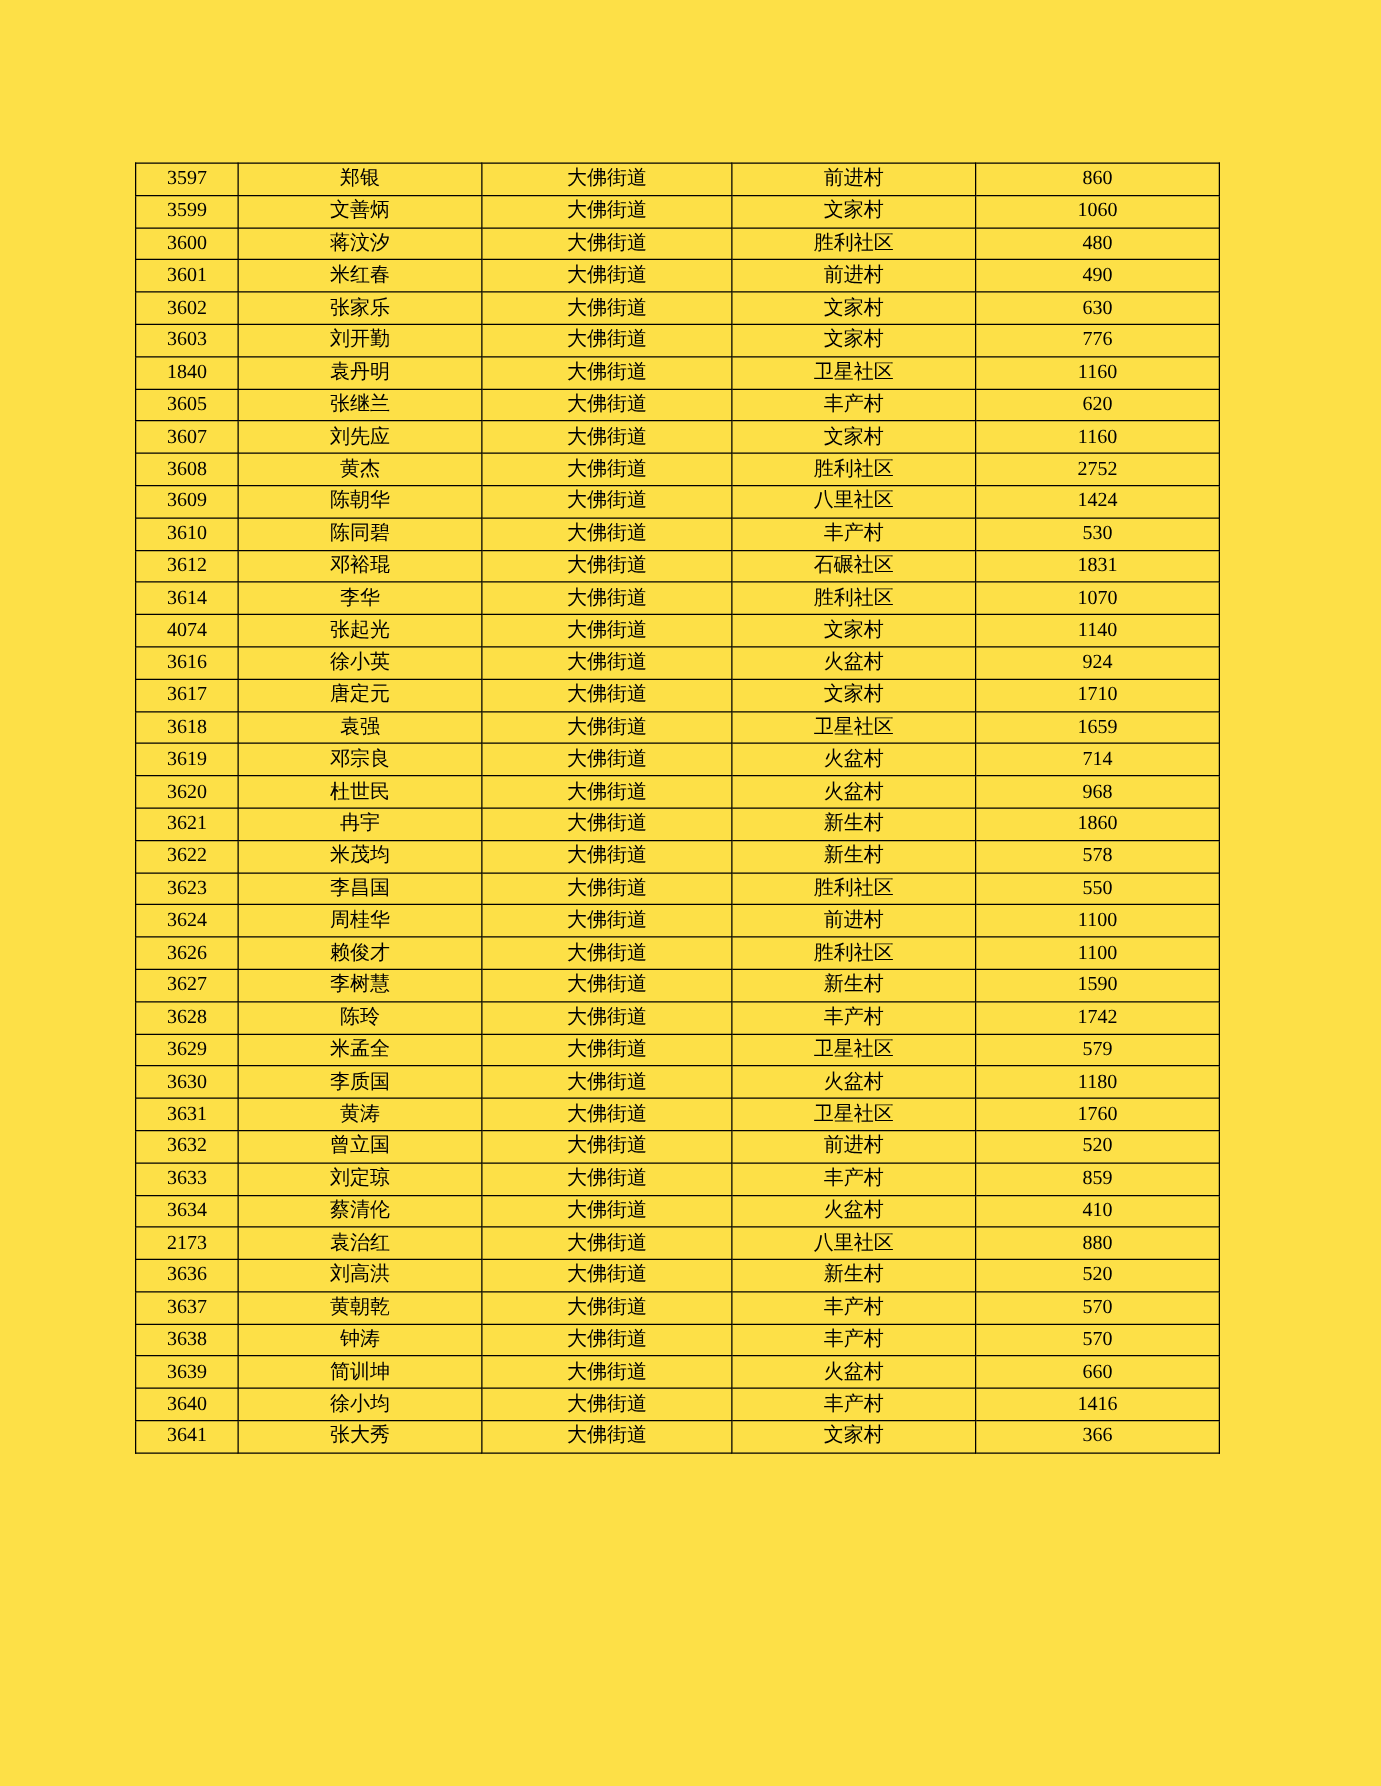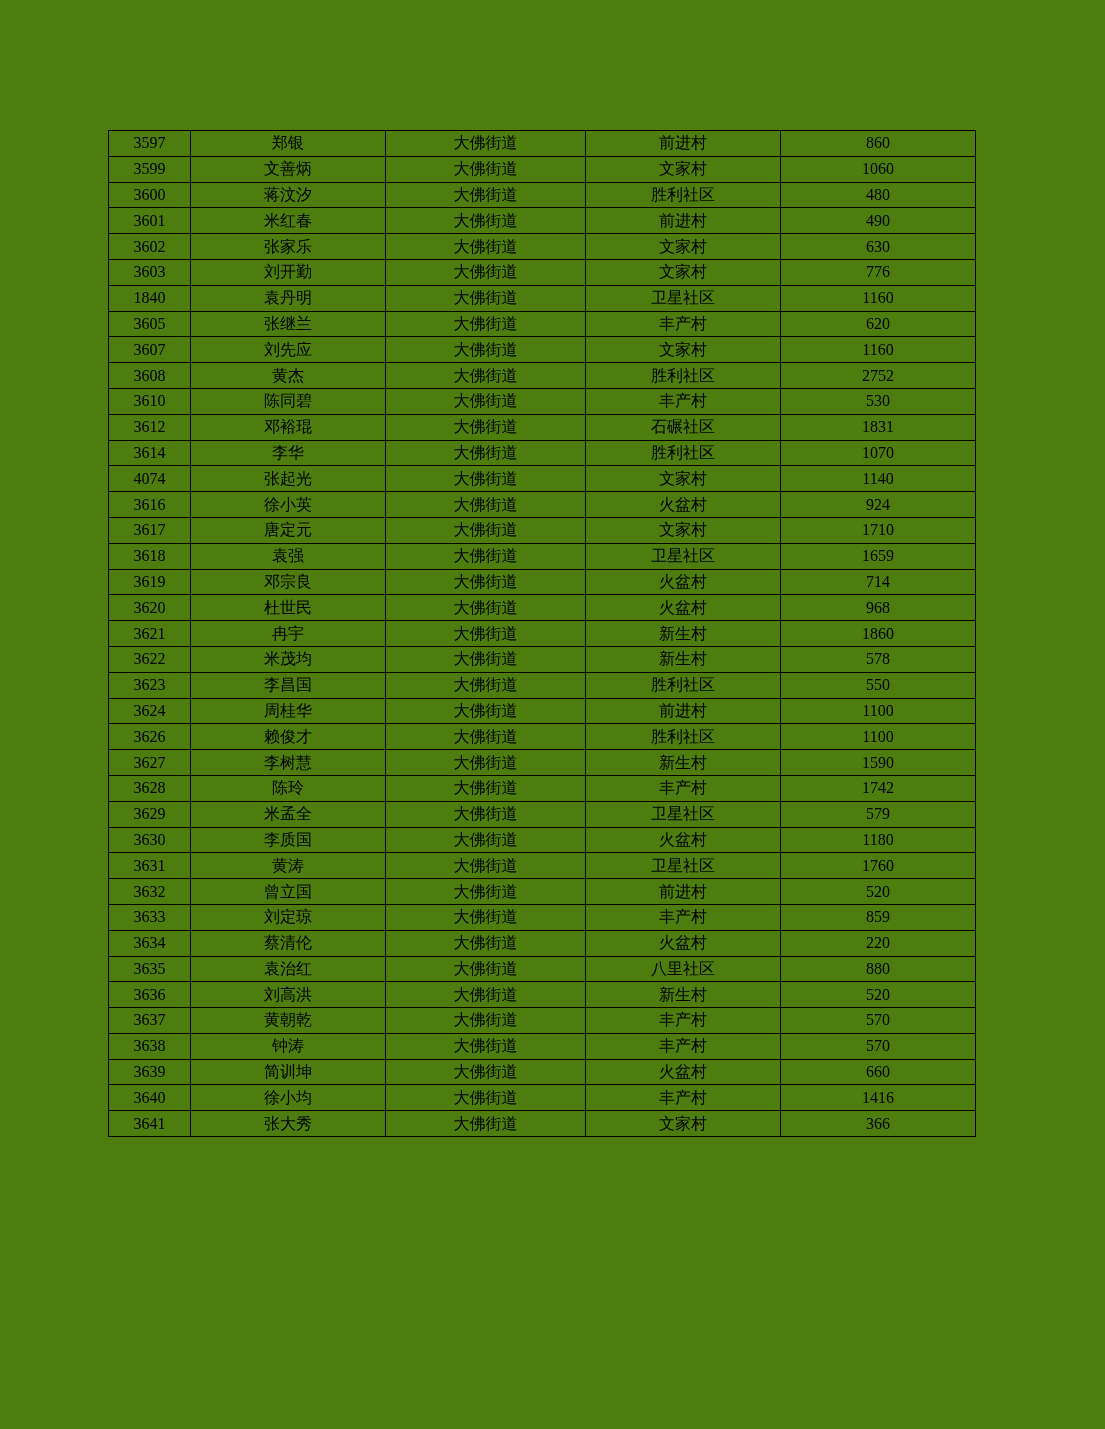--- a/index.html
+++ b/index.html
@@ -13,21 +13,21 @@
     position: relative;
     font-family: "Liberation Serif", "DejaVu Serif", serif;
     color: #000000;
   }
   .page {
     position: absolute;
     left: 0;
     top: 0;
     width: 1105px;
     height: 1429px;
-    background: #4d7c0f;
+    background: #fde047;
   }
   table.records {
     position: absolute;
     left: 108px;
     top: 130px;
     width: 867px;
     border-collapse: collapse;
     table-layout: fixed;
     font-size: 16px;
   }
@@ -124,20 +124,27 @@
           <td>1160</td>
         </tr>
         <tr>
           <td>3608</td>
           <td>黄杰</td>
           <td>大佛街道</td>
           <td>胜利社区</td>
           <td>2752</td>
         </tr>
         <tr>
+          <td>3609</td>
+          <td>陈朝华</td>
+          <td>大佛街道</td>
+          <td>八里社区</td>
+          <td>1424</td>
+        </tr>
+        <tr>
           <td>3610</td>
           <td>陈同碧</td>
           <td>大佛街道</td>
           <td>丰产村</td>
           <td>530</td>
         </tr>
         <tr>
           <td>3612</td>
           <td>邓裕琨</td>
           <td>大佛街道</td>
@@ -275,24 +282,24 @@
           <td>刘定琼</td>
           <td>大佛街道</td>
           <td>丰产村</td>
           <td>859</td>
         </tr>
         <tr>
           <td>3634</td>
           <td>蔡清伦</td>
           <td>大佛街道</td>
           <td>火盆村</td>
-          <td>220</td>
-        </tr>
-        <tr>
-          <td>3635</td>
+          <td>410</td>
+        </tr>
+        <tr>
+          <td>2173</td>
           <td>袁治红</td>
           <td>大佛街道</td>
           <td>八里社区</td>
           <td>880</td>
         </tr>
         <tr>
           <td>3636</td>
           <td>刘高洪</td>
           <td>大佛街道</td>
           <td>新生村</td>

